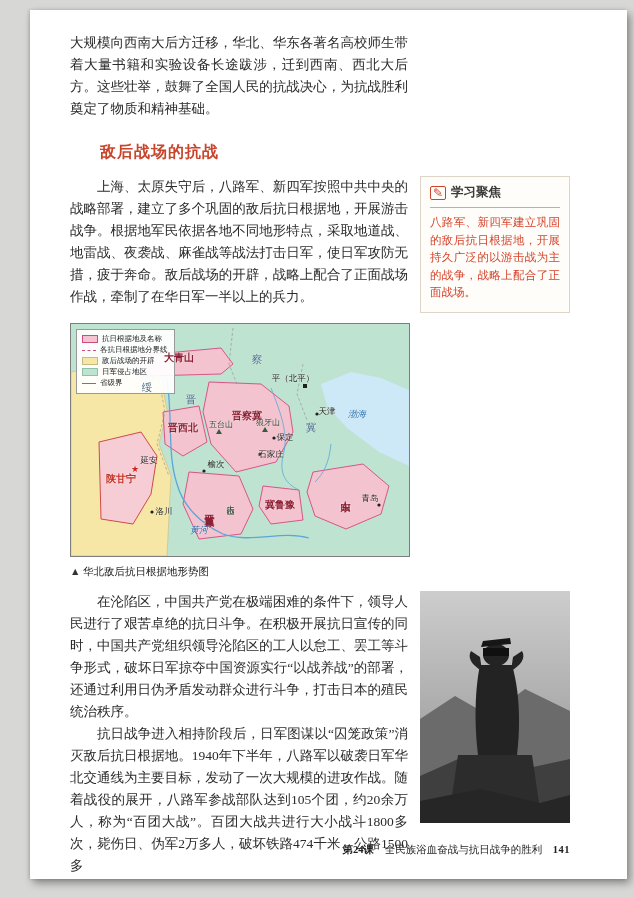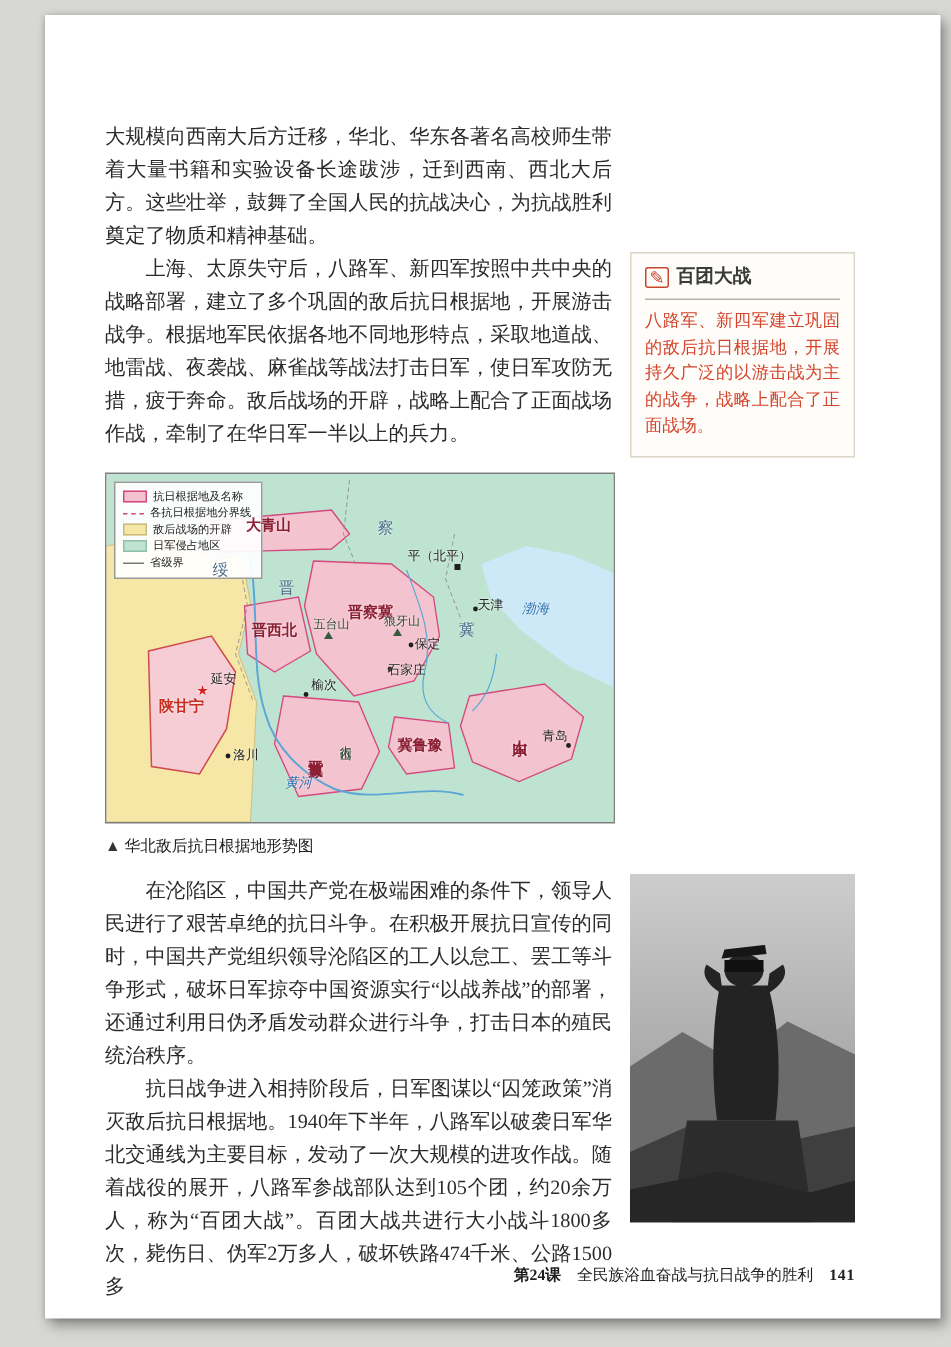--- a/index.html
+++ b/index.html
@@ -1,19 +1,19 @@
 <!DOCTYPE html>
 <html><head>
 <meta charset="utf-8">
 <style>
   html,body{margin:0;padding:0;width:634px;height:898px;overflow:hidden;background:#d7d7d5;
     font-family:"Liberation Serif","DejaVu Serif",serif;}
   .page{position:absolute;left:30px;top:10px;width:597px;height:869px;background:#ffffff;
     box-shadow:3px 4px 8px rgba(0,0,0,.38), -1px 0 3px rgba(0,0,0,.15);}
-  .content{position:absolute;inset:0;padding:70px 57px 0 40px;box-sizing:border-box;}
+  .content{position:absolute;inset:0;padding:22px 57px 0 40px;box-sizing:border-box;}
   .row{display:flex;gap:12px;align-items:flex-start;}
   .col-main{flex:0 0 338px;width:338px;}
   .col-side{flex:0 0 150px;width:150px;}
   p.body{font-size:13.5px;line-height:22px;color:#2b2b2b;margin:0;text-align:justify;width:338px;}
   p.indent{text-indent:2em;}
   h2.section{font-family:"Liberation Sans","DejaVu Sans",sans-serif;font-size:16px;font-weight:bold;
     color:#c8452c;margin:22px 0 13px 30px;letter-spacing:1px;}
   
   .focus-box{border:1px solid #ddd5c8;padding:7px 9px 10px 9px;box-sizing:border-box;width:150px;background:#fffdf9;}
   .focus-title-row{display:flex;align-items:center;gap:5px;}
@@ -58,30 +58,31 @@
   .footer-page{font-weight:bold;letter-spacing:.5px;}
 </style>
 </head>
 <body>
 
 <div class="page">
   <div class="content">
 
     <p class="body">大规模向西南大后方迁移，华北、华东各著名高校师生带着大量书籍和实验设备长途跋涉，迁到西南、西北大后方。这些壮举，鼓舞了全国人民的抗战决心，为抗战胜利奠定了物质和精神基础。</p>
 
+    <h2 class="section">敌后战场的抗战</h2>
 
     <div class="row">
       <div class="col-main">
         <p class="body indent">上海、太原失守后，八路军、新四军按照中共中央的战略部署，建立了多个巩固的敌后抗日根据地，开展游击战争。根据地军民依据各地不同地形特点，采取地道战、地雷战、夜袭战、麻雀战等战法打击日军，使日军攻防无措，疲于奔命。敌后战场的开辟，战略上配合了正面战场作战，牵制了在华日军一半以上的兵力。</p>
       </div>
       <div class="col-side">
         <div class="focus-box">
           <div class="focus-title-row">
             <span class="focus-icon">✎</span>
-            <span class="focus-title">百团大战</span>
+            <span class="focus-title">学习聚焦</span>
           </div>
           <div class="focus-divider"></div>
           <p class="focus-text">八路军、新四军建立巩固的敌后抗日根据地，开展持久广泛的以游击战为主的战争，战略上配合了正面战场。</p>
         </div>
       </div>
     </div>
 
     <div class="map-block">
       <div class="map">
         <svg viewBox="0 0 338 232" width="338" height="232">

